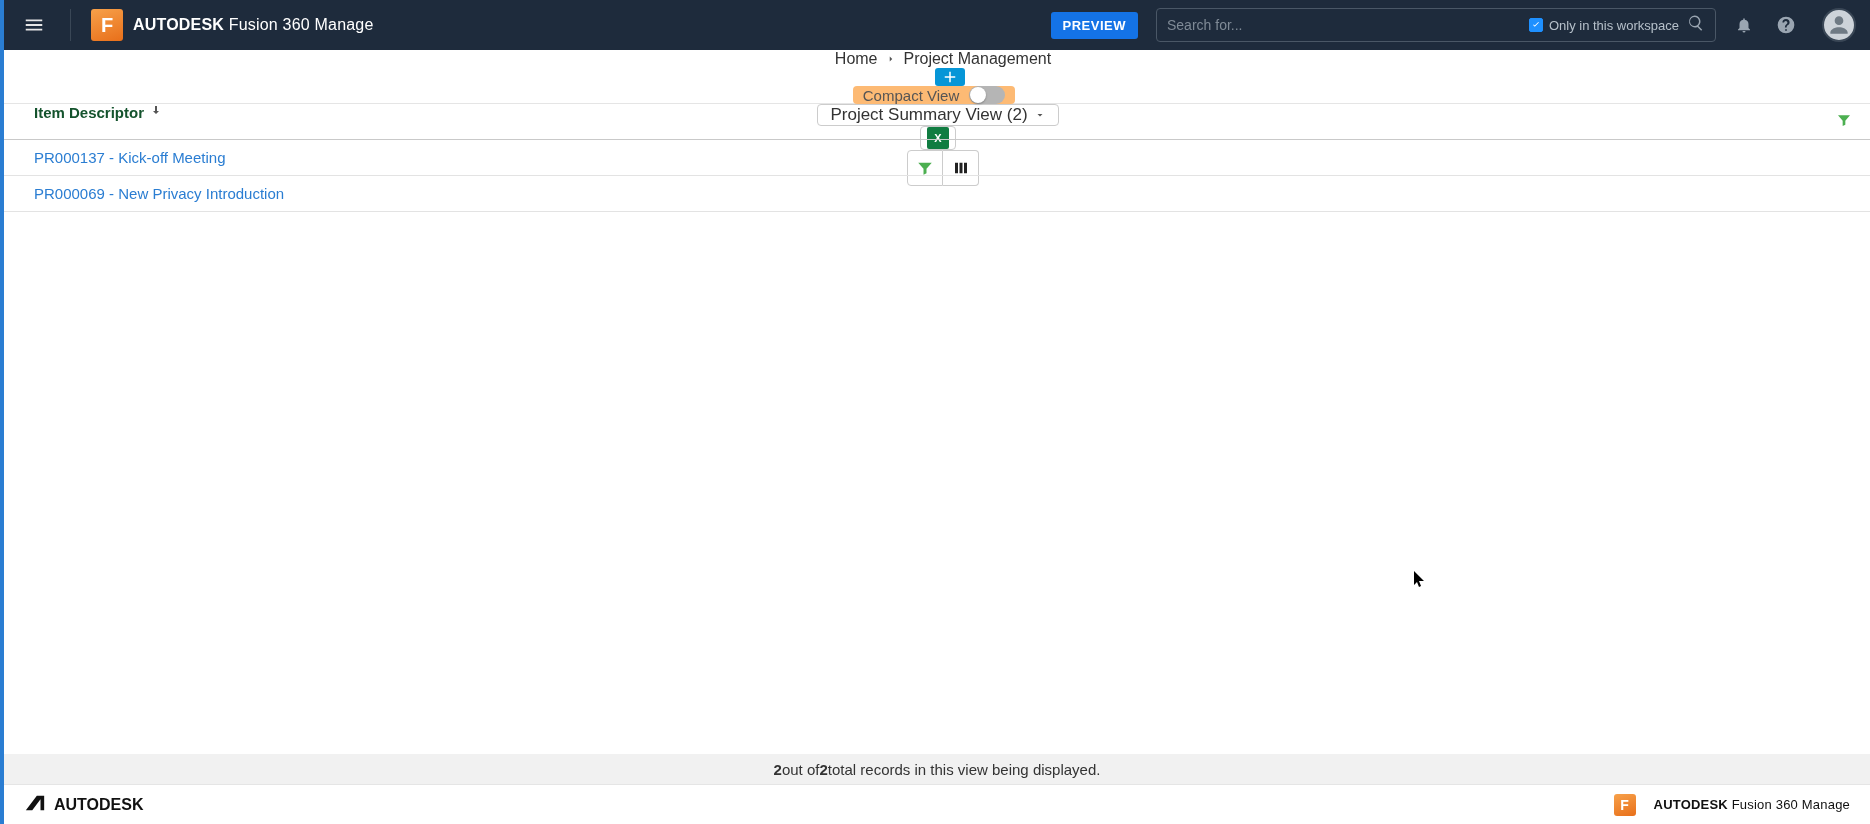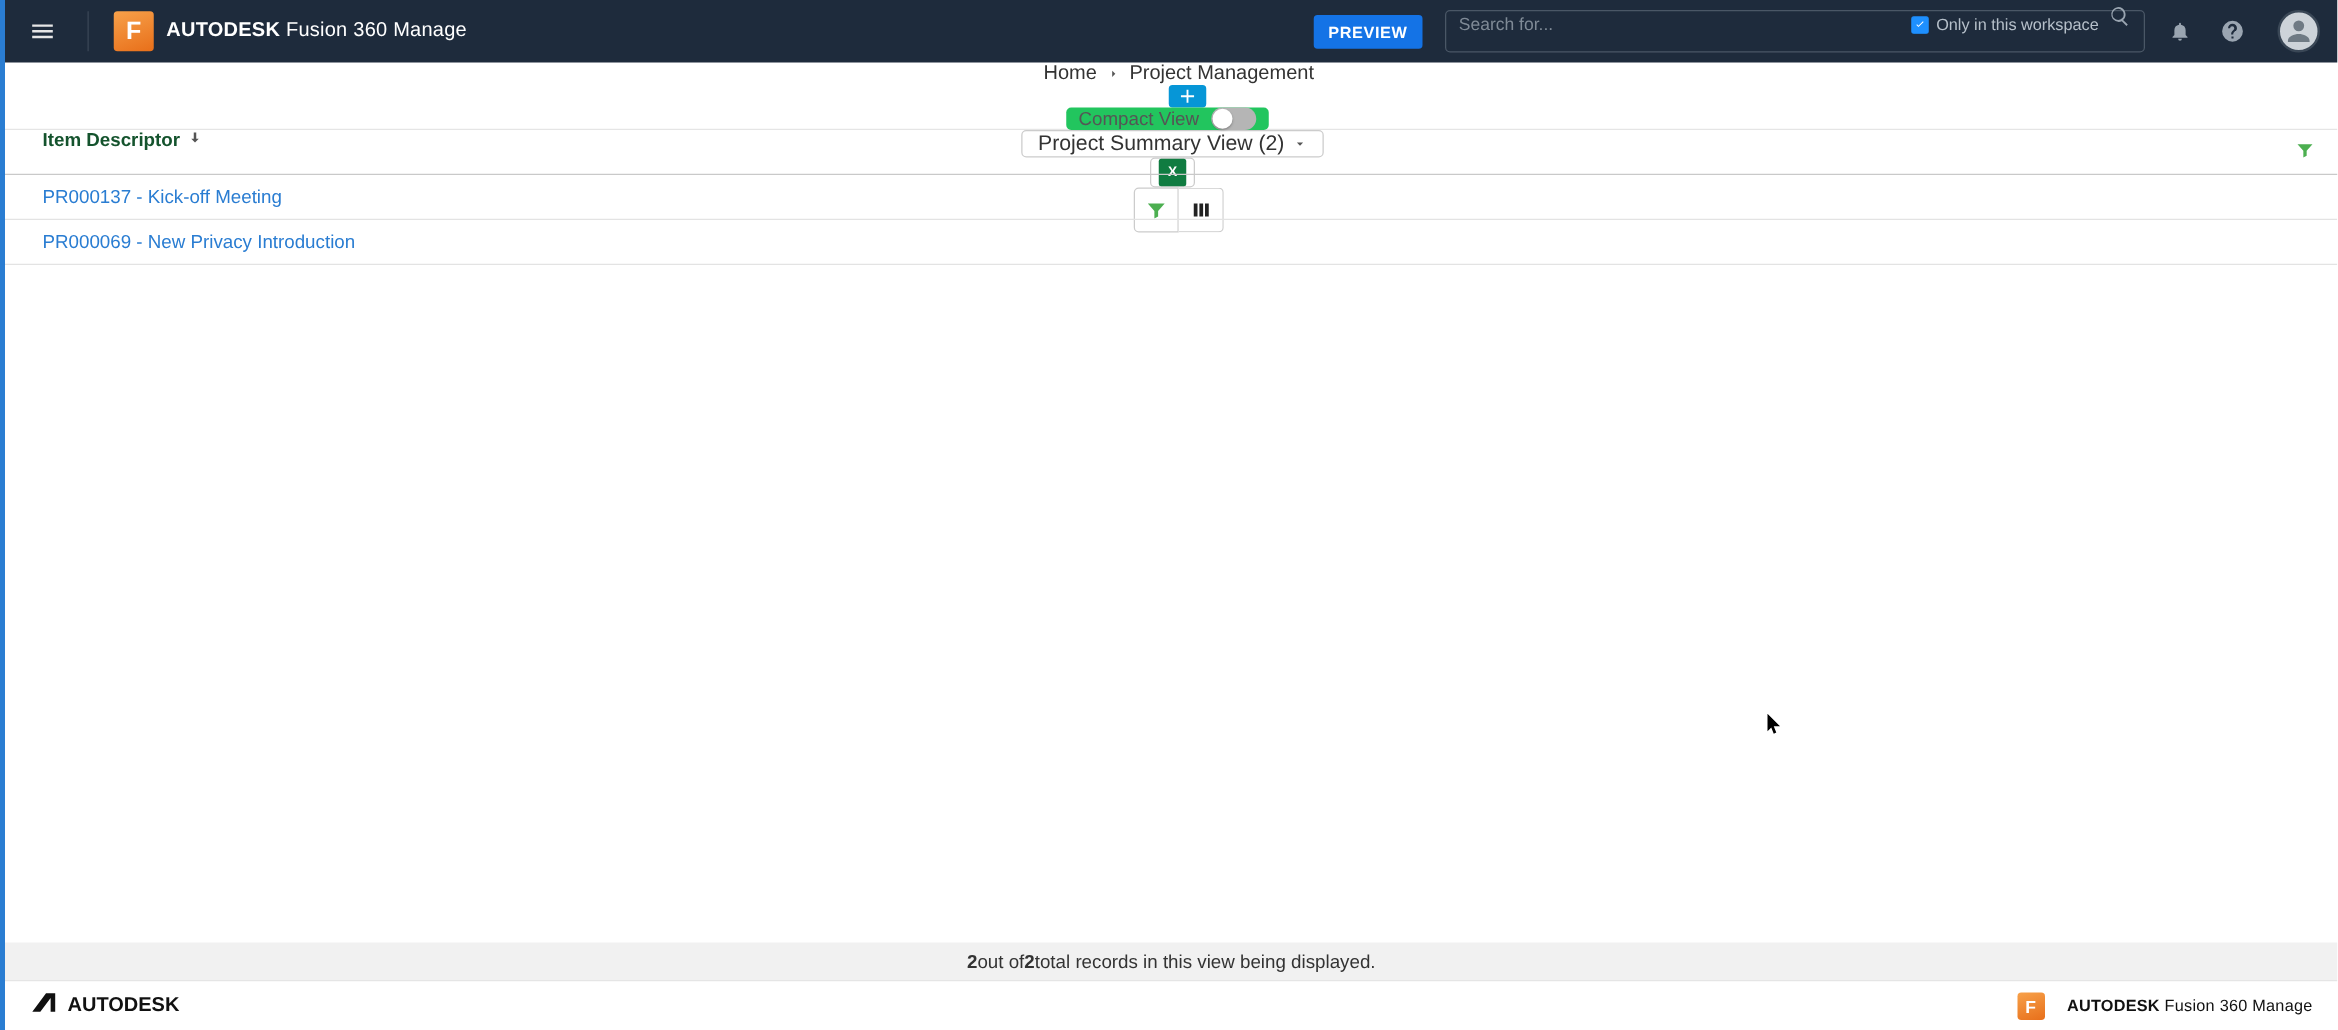--- a/index.html
+++ b/index.html
@@ -8,40 +8,40 @@
 .header { height: 50px; background: #1e2b3c; display: flex; align-items: center; color: #fff; padding: 0 14px 0 14px; }
 .menu-btn { width: 32px; height: 32px; display:flex; align-items:center; justify-content:center; cursor:pointer;}
 .menu-btn svg { fill:#e6e6e6; }
 .header-divider { width:1px; height:32px; background:#3a4756; margin:0 20px;}
 .logo-badge { width:32px; height:32px; background:linear-gradient(160deg,#f7a14a,#e86f1a); border-radius:3px; display:flex; align-items:center; justify-content:center; font-weight:bold; color:#fff; font-size:20px; margin-right:10px;}
 .brand { font-size:16px; color:#fff; letter-spacing:.2px;}
 .brand .bold { font-weight:700; }
 .brand .light { font-weight:400; }
 .header-spacer { flex:1; }
 .preview-badge { background:#1473e6; color:#fff; font-weight:700; font-size:13px; padding:6px 12px; border-radius:3px; margin-right:18px; letter-spacing:.5px;}
-.search-box { width:560px; height:34px; border:1px solid #4a5766; border-radius:4px; display:flex; align-items:flex-end; padding:14px 10px; color:#9aa5b1;}
+.search-box { width:560px; height:34px; border:1px solid #4a5766; border-radius:4px; display:flex; align-items:center; padding:14px 10px; color:#9aa5b1;}
 .search-input { flex:1; background:transparent; border:none; outline:none; color:#cfd6dd; font-size:14px;}
 .search-input::placeholder { color:#7f8a96; }
 .ws-check { width:14px; height:14px; border:1px solid #1e90ff; background:#1e90ff; display:inline-flex; align-items:center; justify-content:center; margin-right:6px; border-radius:2px;}
 .ws-check svg { fill:#fff; }
 .ws-label { font-size:13px; color:#b6c0ca; margin-right:8px;}
 .search-icon svg { fill:#9aa5b1; }
 .hdr-icon { width:28px; display:flex; align-items:center; justify-content:center; margin-left:14px; cursor:pointer;}
 .hdr-icon svg { fill:#9aa5b1; }
 .avatar { width:34px; height:34px; border-radius:50%; background:#cdd3d9; margin-left:22px; display:flex; align-items:center; justify-content:center; border:2px solid #3a4756;}
 .avatar svg { fill:#6f7a84; }
 
 .sub-header { height:54px; display:flex; align-items:center; padding:0 18px 0 30px; border-bottom:1px solid #e5e5e5;flex-direction:column;}
 .breadcrumb { font-size:16px; color:#333; display:flex; align-items:center; gap:8px;}
 .chev { display:inline-flex; }
 .chev svg { fill:#555; }
 .add-btn { width:30px; height:30px; background:#0696d7; border-radius:3px; display:flex; align-items:center; justify-content:center; margin-left:14px; cursor:pointer;}
 .add-btn svg { fill:#fff; }
 .sub-spacer { flex:1; }
-.compact-wrap { display:flex; align-items:center; background:#22c55e; height:34px; padding:0 10px; border-radius:4px; gap:10px; margin-right:18px;}
+.compact-wrap { display:flex; align-items:center; background:#fdba74; height:34px; padding:0 10px; border-radius:4px; gap:10px; margin-right:18px;}
 .compact-label { font-size:15px; color:#555;}
 .toggle { width:36px; height:18px; background:#b5b5b5; border-radius:10px; position:relative; cursor:pointer;}
 .toggle-knob { width:16px; height:16px; background:#fff; border-radius:50%; position:absolute; top:1px; left:1px; box-shadow:0 1px 2px rgba(0,0,0,.3);}
 .view-dd { height:36px; border:1px solid #ccc; border-radius:4px; display:flex; align-items:center; padding:0 12px; font-size:17px; color:#333; cursor:pointer; margin-right:10px;}
 .view-dd svg { fill:#555; margin-left:6px;}
 .tool-btn { width:36px; height:36px; border:1px solid #ccc; display:flex; align-items:center; justify-content:center; cursor:pointer; background:#fff;}
 .tool-group { display:flex; }
 .tool-group .tool-btn:first-child { border-radius:4px 0 0 4px; }
 .tool-group .tool-btn:last-child { border-radius:0 4px 4px 0; border-left:none;}
 .excel-btn { border-radius:4px; margin-right:10px;}

